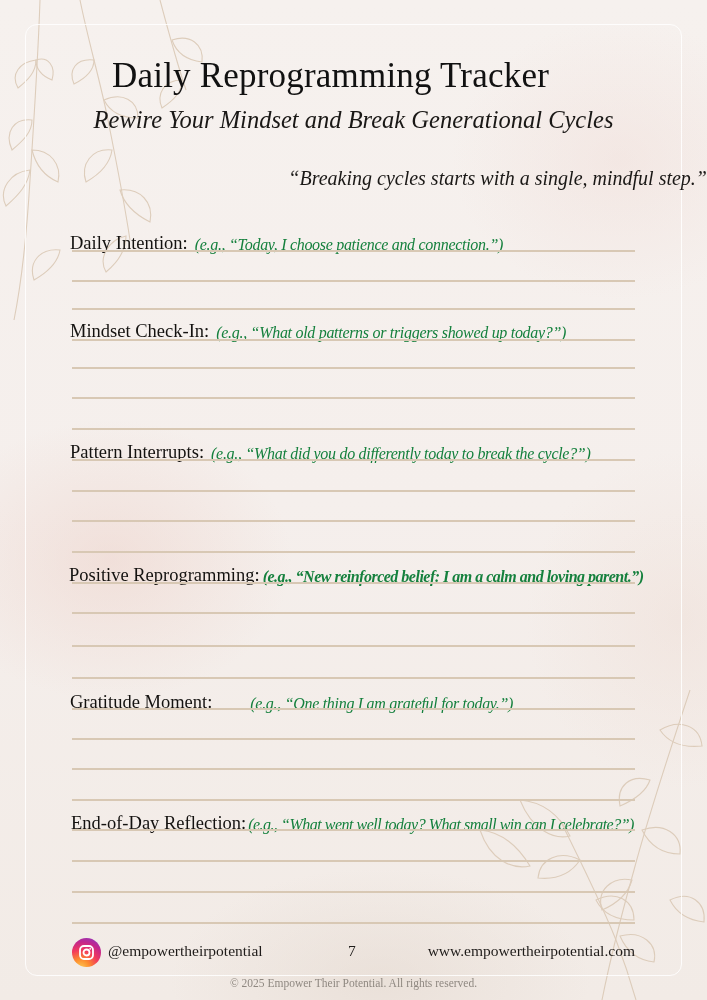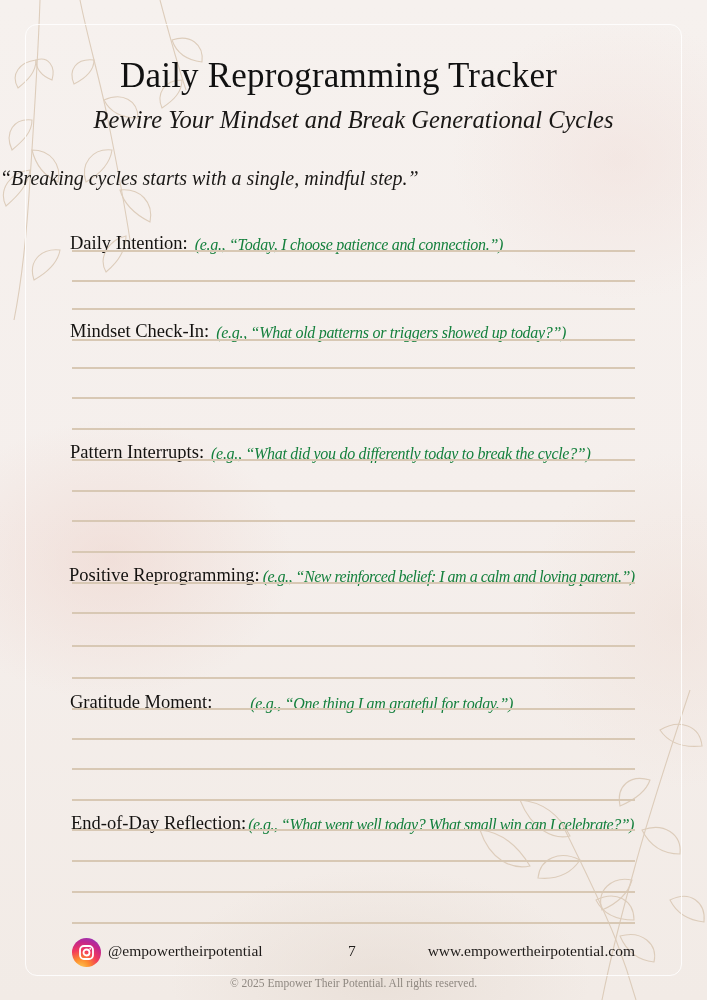--- a/index.html
+++ b/index.html
@@ -18,29 +18,29 @@
       radial-gradient(ellipse 220px 240px at 680px 620px, rgba(236,215,205,0.35), rgba(236,215,205,0) 70%),
       linear-gradient(180deg, #f6f1ee 0%, #f5efec 50%, #f2ebe6 100%);
   }
   .leaves { position:absolute; pointer-events:none; }
   .frame {
     position:absolute; left:25px; top:24px; width:657px; height:952px;
     border:1.2px solid rgba(255,255,255,0.85); border-radius:12px;
     box-sizing:border-box;
   }
   .title {
-    position:absolute; left:16px; width:645px; top:54px; text-align:center;
+    position:absolute; left:8px; width:645px; top:54px; text-align:center;
     font-size:35px; letter-spacing:0.2px; line-height:44px; color:#111;
   }
   .subtitle {
     position:absolute; left:0; width:707px; top:104px; text-align:center;
     font-size:24.5px; line-height:32px; color:#1a1816;font-style:italic;
   }
   .quote {
-    position:absolute; left:0; width:707px; top:164px; text-align:left;
+    position:absolute; left:0; width:707px; top:164px; text-align:right;
     font-size:20px; font-style:italic; line-height:28px; color:#1a1816;
   }
   .rule {
     position:absolute; left:72px; width:563px; height:2px; background:#d8c8b4;
   }
   .label-row {
     position:absolute; left:70px; height:28px; display:flex; align-items:flex-end; white-space:nowrap;
   }
   .label {
     font-size:18.5px; color:#141210; line-height:22px;
@@ -143,21 +143,21 @@
   <span class="label">Pattern Interrupts:</span>
   <span class="hint">(e.g., “What did you do differently today to break the cycle?”)</span>
 </div>
 <div class="rule" style="top:459px;"></div>
 <div class="rule" style="top:490px;"></div>
 <div class="rule" style="top:520px;"></div>
 <div class="rule" style="top:551px;"></div>
 
 <div class="label-row" style="top:558px;left:69px;">
   <span class="label">Positive Reprogramming:</span>
-  <span class="hint" style="margin-left:3px;letter-spacing:-0.5px;">(e.g., “New reinforced belief: I am a calm and loving parent.”)</span>
+  <span class="hint" style="margin-left:3px;letter-spacing:-0.5px;font-weight:bold;">(e.g., “New reinforced belief: I am a calm and loving parent.”)</span>
 </div>
 <div class="rule" style="top:582px;"></div>
 <div class="rule" style="top:612px;"></div>
 <div class="rule" style="top:645px;"></div>
 <div class="rule" style="top:677px;"></div>
 
 <div class="label-row" style="top:685px;gap:34px;">
   <span class="label">Gratitude Moment:</span>
   <span class="hint" style="margin-left:4px;">(e.g., “One thing I am grateful for today.”)</span>
 </div>

